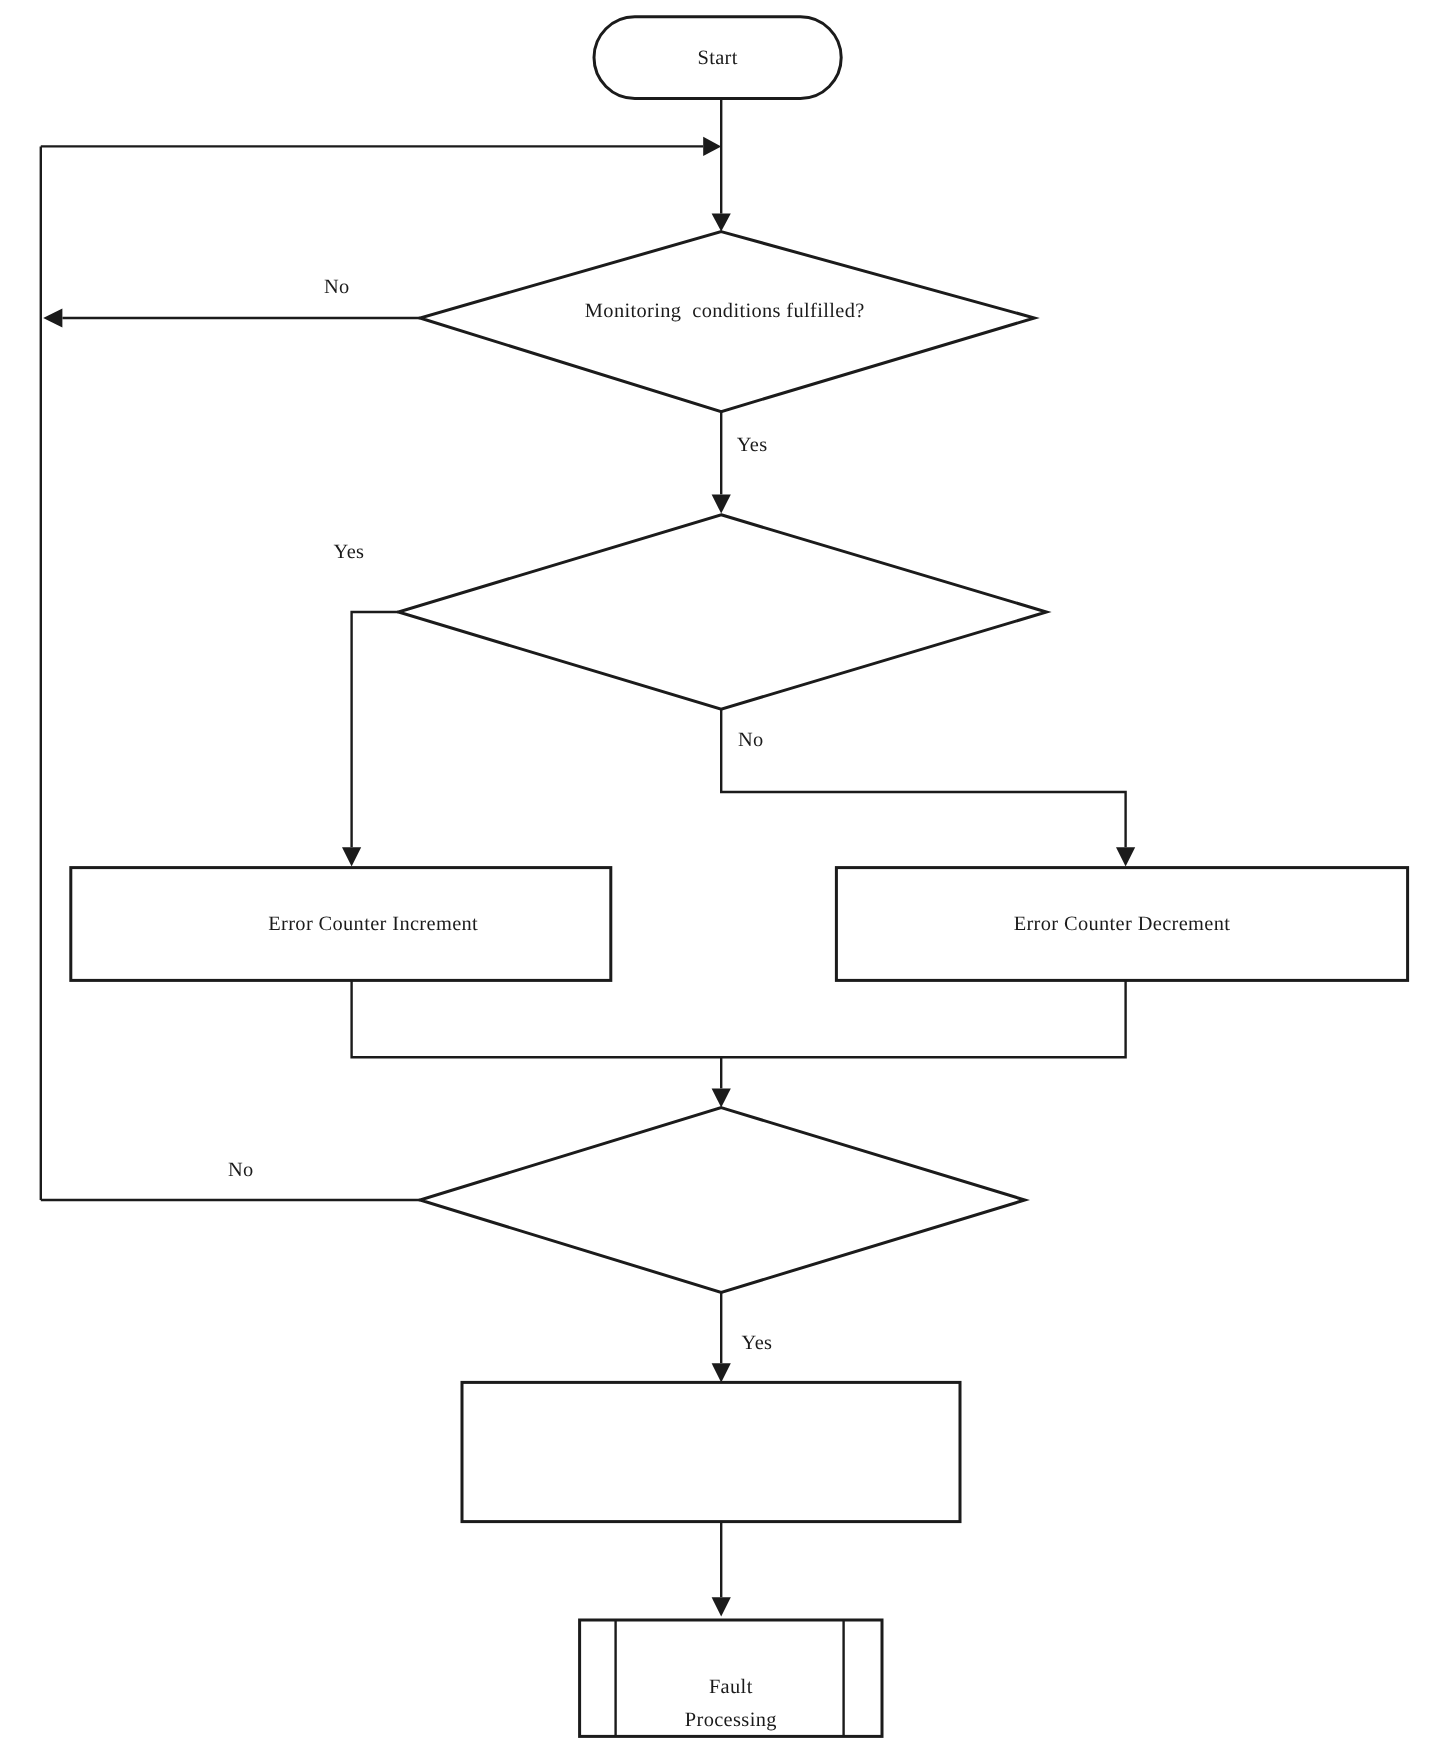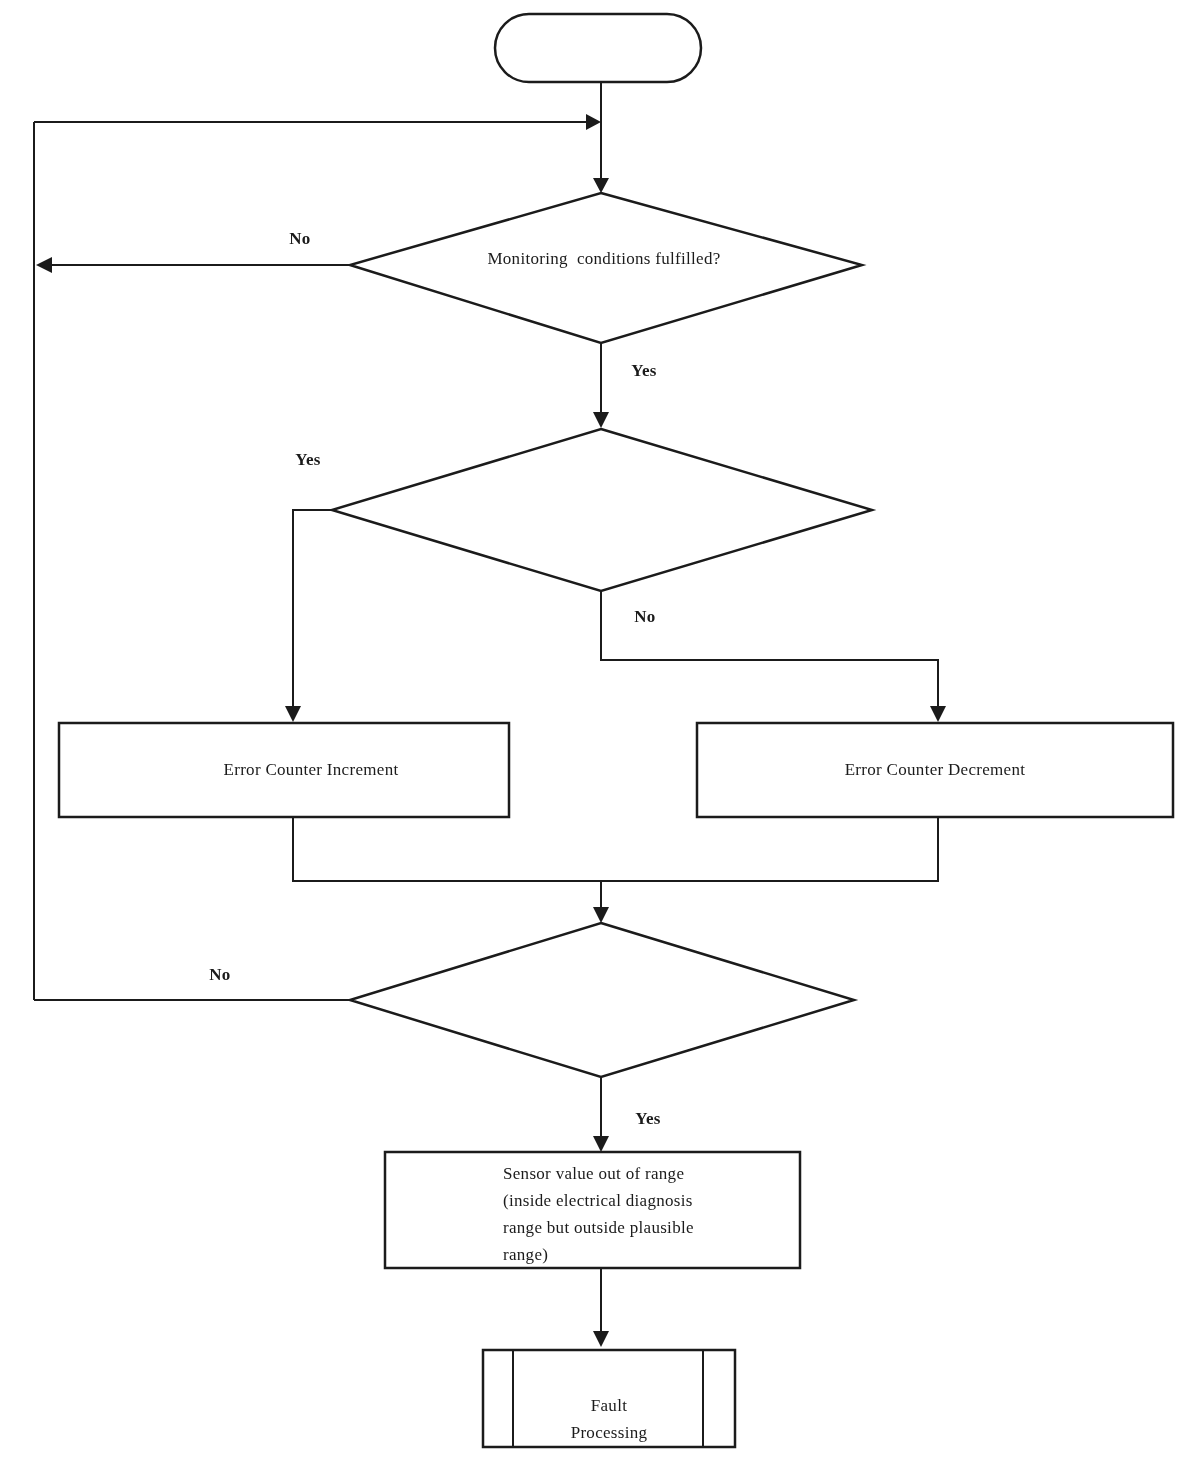--- a/index.html
+++ b/index.html
@@ -29,22 +29,21 @@
     color:var(--text);
     letter-spacing:0.3px;
   }
   .node-lbl{
     display:flex;
     align-items:center;
     justify-content:center;
     text-align:center;
   }
   .edge-lbl{
-    text-align:center;
-    font-weight:bold;
+    text-align:left;
   }
   .range-lbl{
     text-align:left;
     line-height:27px;
     box-sizing:border-box;
     padding:8px 10px 0 118px;
   }
   .fault-lbl{line-height:27px;margin-top:20px;}
 </style>
 </head>
@@ -96,33 +95,30 @@
     <rect class="shape" x="385" y="1152" width="415" height="116"></rect>
 
     <line class="wire" x1="601" y1="1268" x2="601" y2="1331"></line>
     <polygon class="arrow" points="593,1331 609,1331 601,1347"></polygon>
 
     <rect class="shape" x="483" y="1350" width="252" height="97"></rect>
     <line class="wire" x1="513" y1="1350" x2="513" y2="1447"></line>
     <line class="wire" x1="703" y1="1350" x2="703" y2="1447"></line>
   </svg>
 
+  <div class="lbl node-lbl" style="left:495px;top:14px;width:206px;height:68px;">Start</div>
 
   <div class="lbl node-lbl" style="left:350px;top:196px;width:508px;height:126px;">Monitoring  conditions fulfilled?</div>
 
 
   <div class="lbl node-lbl" style="left:59px;top:723px;width:504px;height:94px;">Error Counter Increment</div>
 
   <div class="lbl node-lbl" style="left:697px;top:723px;width:476px;height:94px;">Error Counter Decrement</div>
 
 
-  <div class="lbl range-lbl" style="left:385px;top:1152px;width:415px;height:116px;">Sensor value out of range
-(inside electrical diagnosis
-range but outside plausible
-range)</div>
 
   <div class="lbl node-lbl fault-lbl" style="left:483px;top:1350px;width:252px;height:97px;">Fault
 Processing</div>
 
   <div class="lbl edge-lbl" style="left:270px;top:226px;width:60px;">No</div>
 
   <div class="lbl edge-lbl" style="left:614px;top:358px;width:60px;">Yes</div>
 
   <div class="lbl edge-lbl" style="left:278px;top:447px;width:60px;">Yes</div>
 

